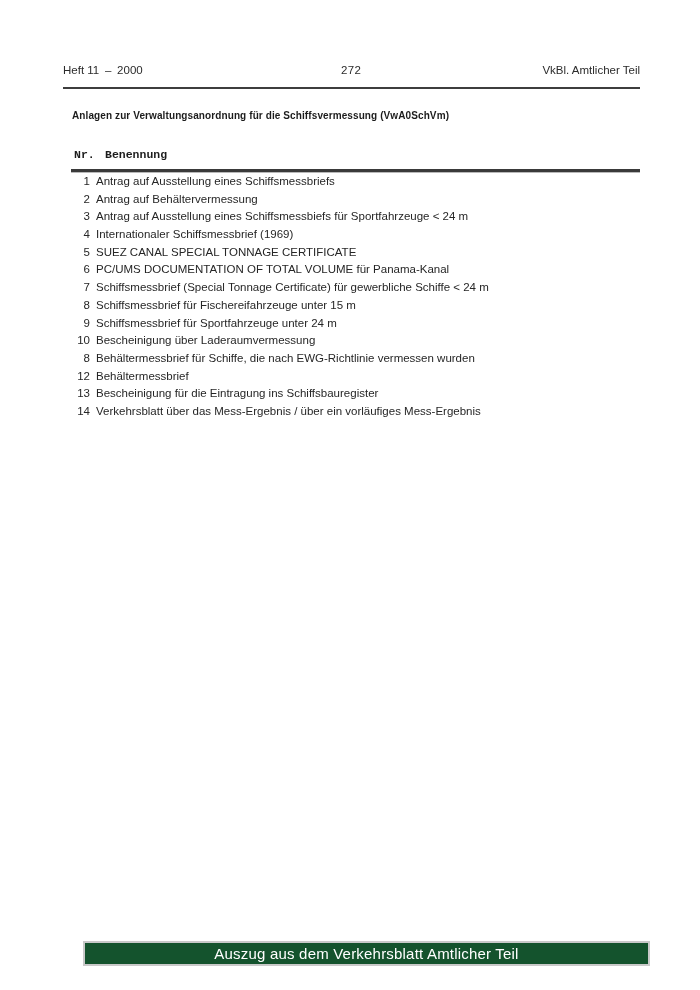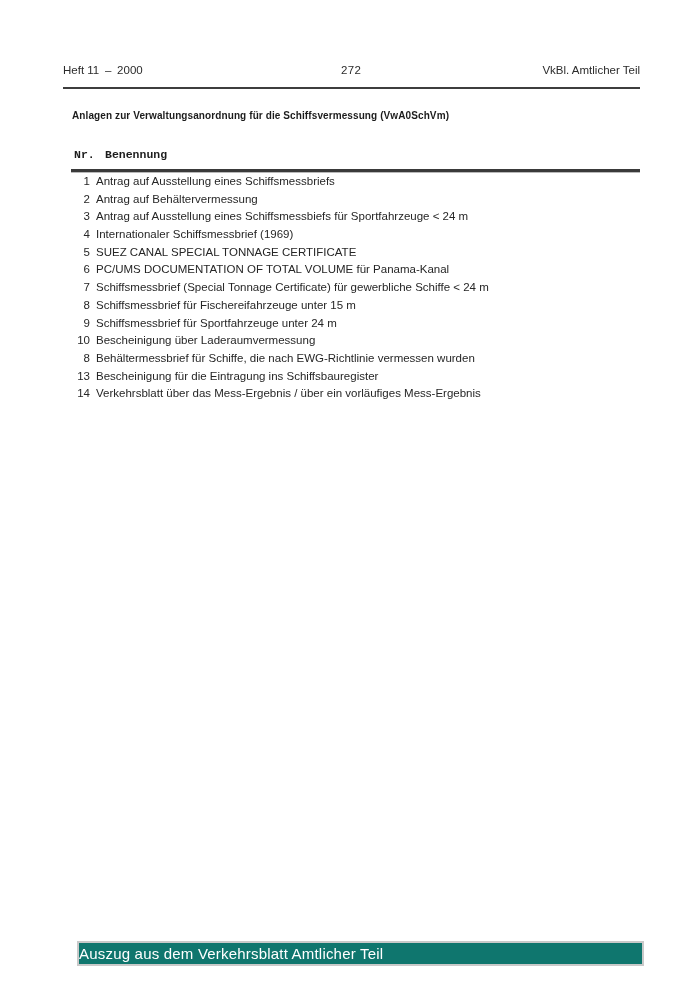--- a/index.html
+++ b/index.html
@@ -94,27 +94,27 @@
     text-align: right;
     flex: 0 0 27px;
   }
   .row .name {
     margin-left: 6px;
     white-space: nowrap;
   }
   
   .footer-bar {
     position: absolute;
-    left: 77px;
+    left: 83px;
     top: 941px;
     width: 563px;
     height: 21px;
-    background: #0f766e;
+    background: #14532d;
     border: 2px solid #c9c9c9;
-    text-align: left;
+    text-align: center;
   }
   .footer-bar .footer-text {
     font-size: 15px;
     line-height: 21px;
     color: #ffffff;
     letter-spacing: 0.2px;
   }
 </style>
 </head>
 <body>
@@ -175,20 +175,24 @@
       </div>
     <div class="row">
         <span class="nr">10</span>
         <span class="name">Bescheinigung über Laderaumvermessung</span>
       </div>
     <div class="row">
         <span class="nr">8</span>
         <span class="name">Behältermessbrief für Schiffe, die nach EWG-Richtlinie vermessen wurden</span>
       </div>
     <div class="row">
+        <span class="nr">12</span>
+        <span class="name">Behältermessbrief</span>
+      </div>
+    <div class="row">
         <span class="nr">13</span>
         <span class="name">Bescheinigung für die Eintragung ins Schiffsbauregister</span>
       </div>
     <div class="row">
         <span class="nr">14</span>
         <span class="name">Verkehrsblatt über das Mess-Ergebnis / über ein vorläufiges Mess-Ergebnis</span>
       </div>
   </div>
 
   <div class="footer-bar">

